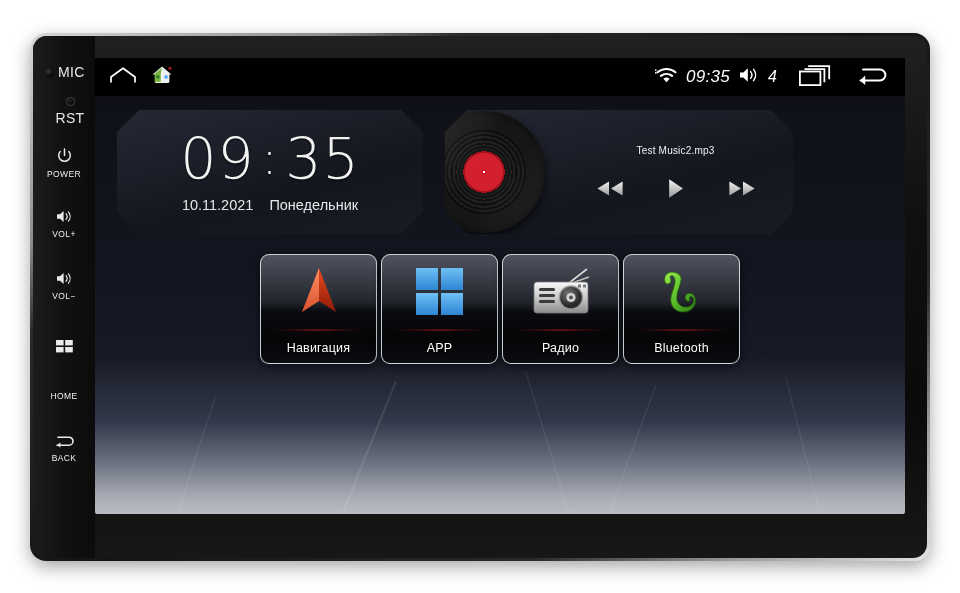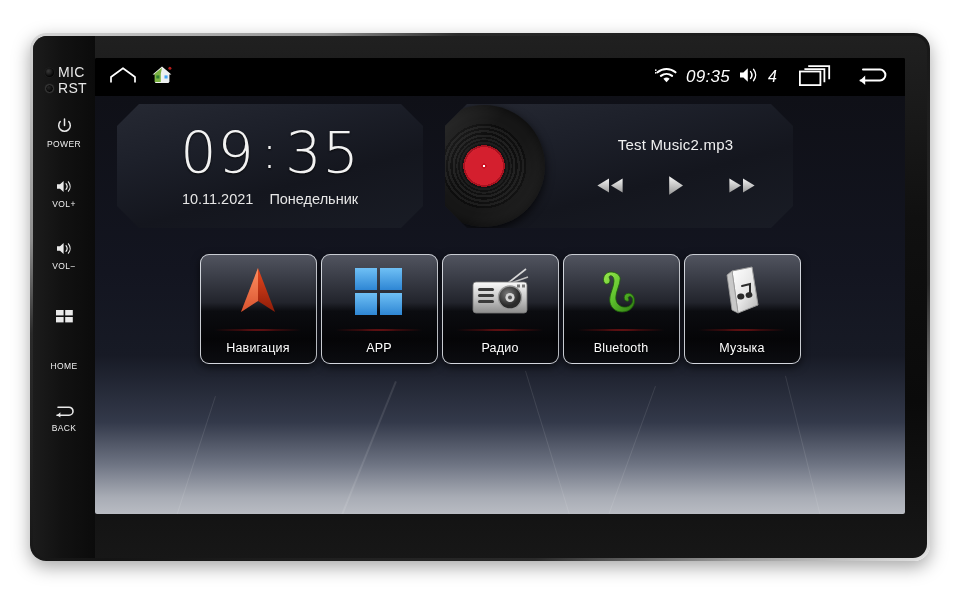--- a/index.html
+++ b/index.html
@@ -91,21 +91,21 @@
     position:absolute; background:rgba(255,255,255,.10);
     transform-origin:top left;
   }
   #s1 { left:300px; top:285px; width:1.6px; height:210px; transform:rotate(22deg); }
   #s2 { left:430px; top:275px; width:1.4px; height:230px; transform:rotate(-17deg); }
   #s3 { left:560px; top:290px; width:1.3px; height:200px; transform:rotate(20deg); }
   #s4 { left:690px; top:280px; width:1.2px; height:215px; transform:rotate(-14deg); }
   #s5 { left:120px; top:300px; width:1.1px; height:190px; transform:rotate(18deg); }
 
   
-  #widgets { position:absolute; left:0; top:0; width:100%; padding:8px 22px 0 22px; display:flex; gap:22px; }
+  #widgets { position:absolute; left:0; top:0; width:100%; padding:14px 22px 0 22px; display:flex; gap:22px; }
 
   .octagon {
     background:linear-gradient(165deg,#262933 0%,#1d202a 30%,#14161e 62%,#191c25 100%);
     clip-path:polygon(22px 0, calc(100% - 22px) 0, 100% 22px, 100% calc(100% - 22px),
                       calc(100% - 22px) 100%, 22px 100%, 0 calc(100% - 22px), 0 22px);
     box-shadow:0 2px 8px rgba(0,0,0,.5);
   }
 
   
   #clock-widget {
@@ -157,21 +157,21 @@
   }
   #vinyl::after {
     content:""; position:absolute; inset:0; border-radius:50%;
     background:linear-gradient(125deg,rgba(255,255,255,.13) 0%,rgba(255,255,255,0) 42%,rgba(255,255,255,0) 60%,rgba(255,255,255,.06) 100%);
   }
   #music-body {
     margin-left:118px; width:225px;
     display:flex; flex-direction:column; align-items:center; justify-content:center;
     height:100%;
   }
-  #track-title { color:#f0f0f0; font-size:15px; letter-spacing:.2px; }
+  #track-title { color:#f0f0f0; font-size:10px; letter-spacing:.2px; }
   #music-controls { margin-top:22px; display:flex; align-items:center; gap:42px; }
   .mc-btn { cursor:pointer; display:flex; align-items:center; }
 
   
   #dock {
     position:absolute; left:0; top:158px; width:100%;
     display:flex; justify-content:center; gap:4px;
   }
   .app-tile {
     width:117px; height:110px;
@@ -219,21 +219,21 @@
 <div id="device">
 <div id="device-inner">
 
   <div id="rail">
 
     <div class="rail-dot-row" style="margin-top:6px;">
       <span class="rail-dot"></span>
       <span class="rail-dot-label">MIC</span>
     </div>
 
-    <div class="rail-dot-row" style="">
+    <div class="rail-dot-row" style="margin-top:17px;flex-direction:column;">
       <span class="rail-dot ring"></span>
       <span class="rail-dot-label">RST</span>
     </div>
 
     <div class="rail-btn" style="margin-top:22px;">
       <span class="rail-icon">
         <svg width="15" height="16" viewBox="0 0 15 16">
           <path d="M3.2 3.6a5.8 5.8 0 1 0 8.6 0" fill="none" stroke="#e9e9e9" stroke-width="1.5" stroke-linecap="round"></path>
           <line x1="7.5" y1="1" x2="7.5" y2="7.4" stroke="#e9e9e9" stroke-width="1.5" stroke-linecap="round"></line>
         </svg>
@@ -487,39 +487,20 @@
                       <stop offset=".5" stop-color="#5cc02c"></stop>
                       <stop offset="1" stop-color="#2f7a12"></stop>
               </linearGradient>
                   </defs>
               <path d="M15 6c-4.5 0-7.5 3.5-7.5 7.5 0 2.8 1.4 4.6 3.2 4.6 1.9 0 3.3-1.5 3.3-3.6 0-1.6-.8-2.4-.8-3.3 0-.9.6-1.5 1.6-1.5 1.9 0 3.2 2.1 3.2 5.4 0 5.7-4.3 12.6-4.3 18.6 0 7.1 5.2 12.3 12.4 12.3 7.3 0 12.4-5 12.4-11.3 0-4.5-2.6-7.4-5.9-7.4-2.6 0-4.4 1.8-4.4 4.3 0 2.2 1.3 3.6 3 3.6 1 0 1.7-.5 1.7-1.3 0-.8-.6-1.3-.6-2.1 0-.8.6-1.4 1.6-1.4 1.6 0 2.7 1.6 2.7 3.9 0 3.9-3.2 6.8-7.7 6.8-5.3 0-9.1-3.9-9.1-9.4 0-6.3 4.4-13 4.4-19.1C24.2 9.4 20.2 6 15 6z" fill="url(#grn)" stroke="#1d5c0a" stroke-width=".8"></path>
             </svg>
           </div>
           <div class="tile-label">Bluetooth</div>
         </div>
 
-        <div class="app-tile">
-          <div class="tile-icon">
-            <svg width="48" height="54" viewBox="0 0 48 54">
-              <defs>
-                <linearGradient id="mp3f" x1="0" y1="0" x2="1" y2="1">
-                  <stop offset="0" stop-color="#ffffff"></stop>
-                      <stop offset=".55" stop-color="#e6e6e6"></stop>
-                      <stop offset="1" stop-color="#b4b4b4"></stop>
-                </linearGradient>
-              </defs>
-              <path d="M14 6 L34 2 L40 40 L20 48 Z" fill="url(#mp3f)" stroke="#9a9a9a" stroke-width="1"></path>
-              <path d="M14 6 L20 48 L14 45 L9 10 Z" fill="#c8c8c8" stroke="#9a9a9a" stroke-width=".8"></path>
-              <path d="M24 21 L32 19 v11" fill="none" stroke="#2a2a2a" stroke-width="2" stroke-linecap="round"></path>
-              <ellipse cx="22.8" cy="31.5" rx="3.6" ry="3" fill="#2a2a2a" transform="rotate(-12 22.8 31.5)"></ellipse>
-              <ellipse cx="31" cy="30" rx="3.4" ry="2.9" fill="#2a2a2a" transform="rotate(-12 31 30)"></ellipse>
-            </svg>
-          </div>
-          <div class="tile-label">Музыка</div>
-        </div>
       </div>
 
 
     </div>
   </div>
 
 </div>
 </div>
 
 </body></html>

